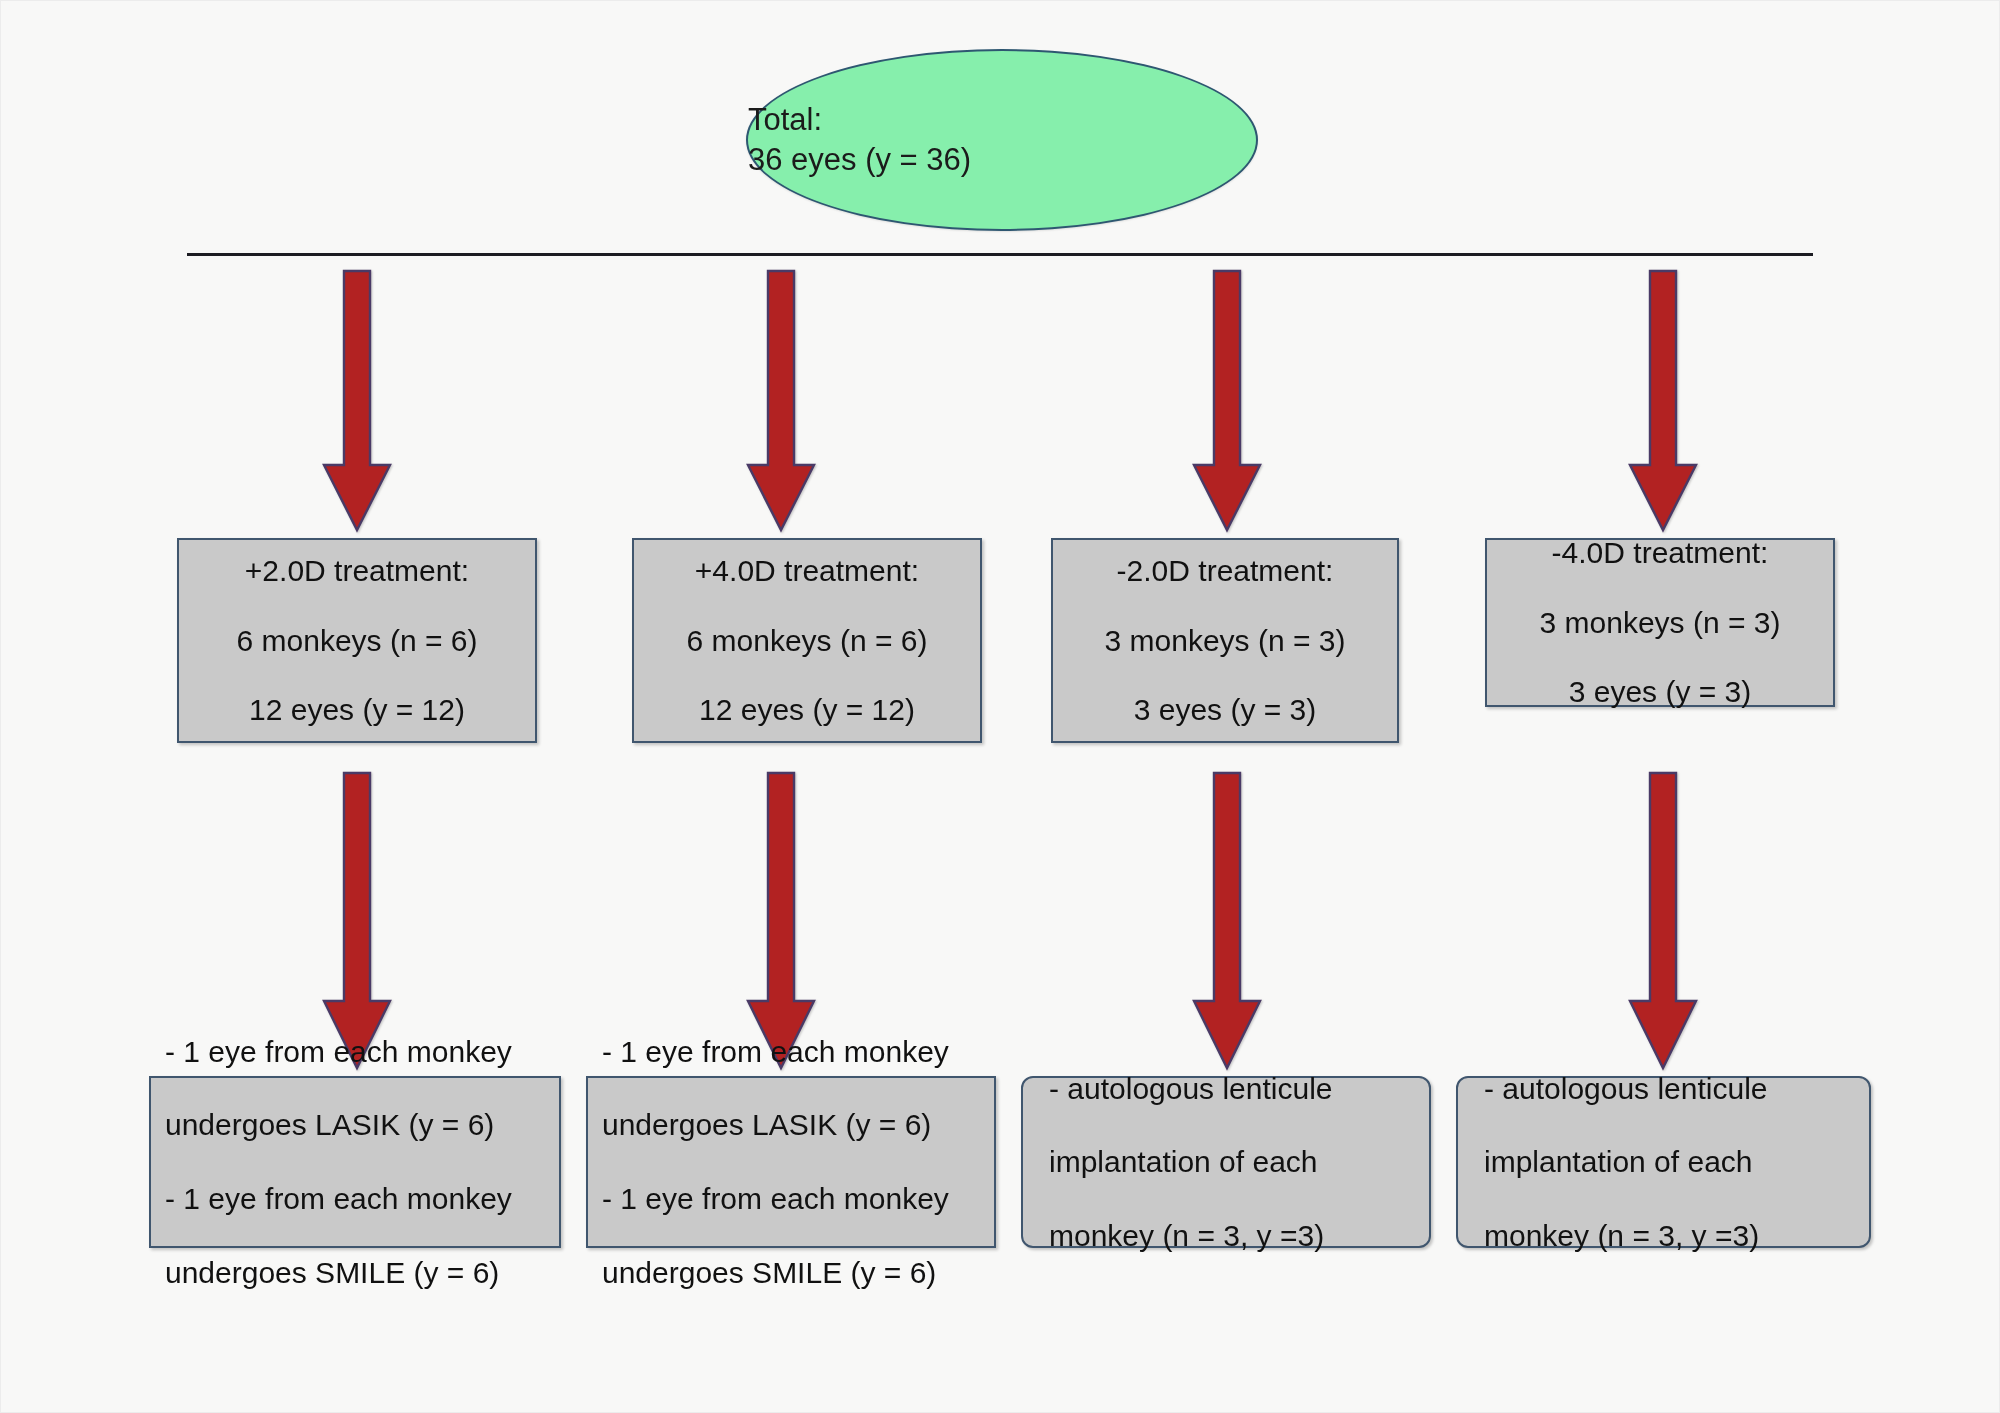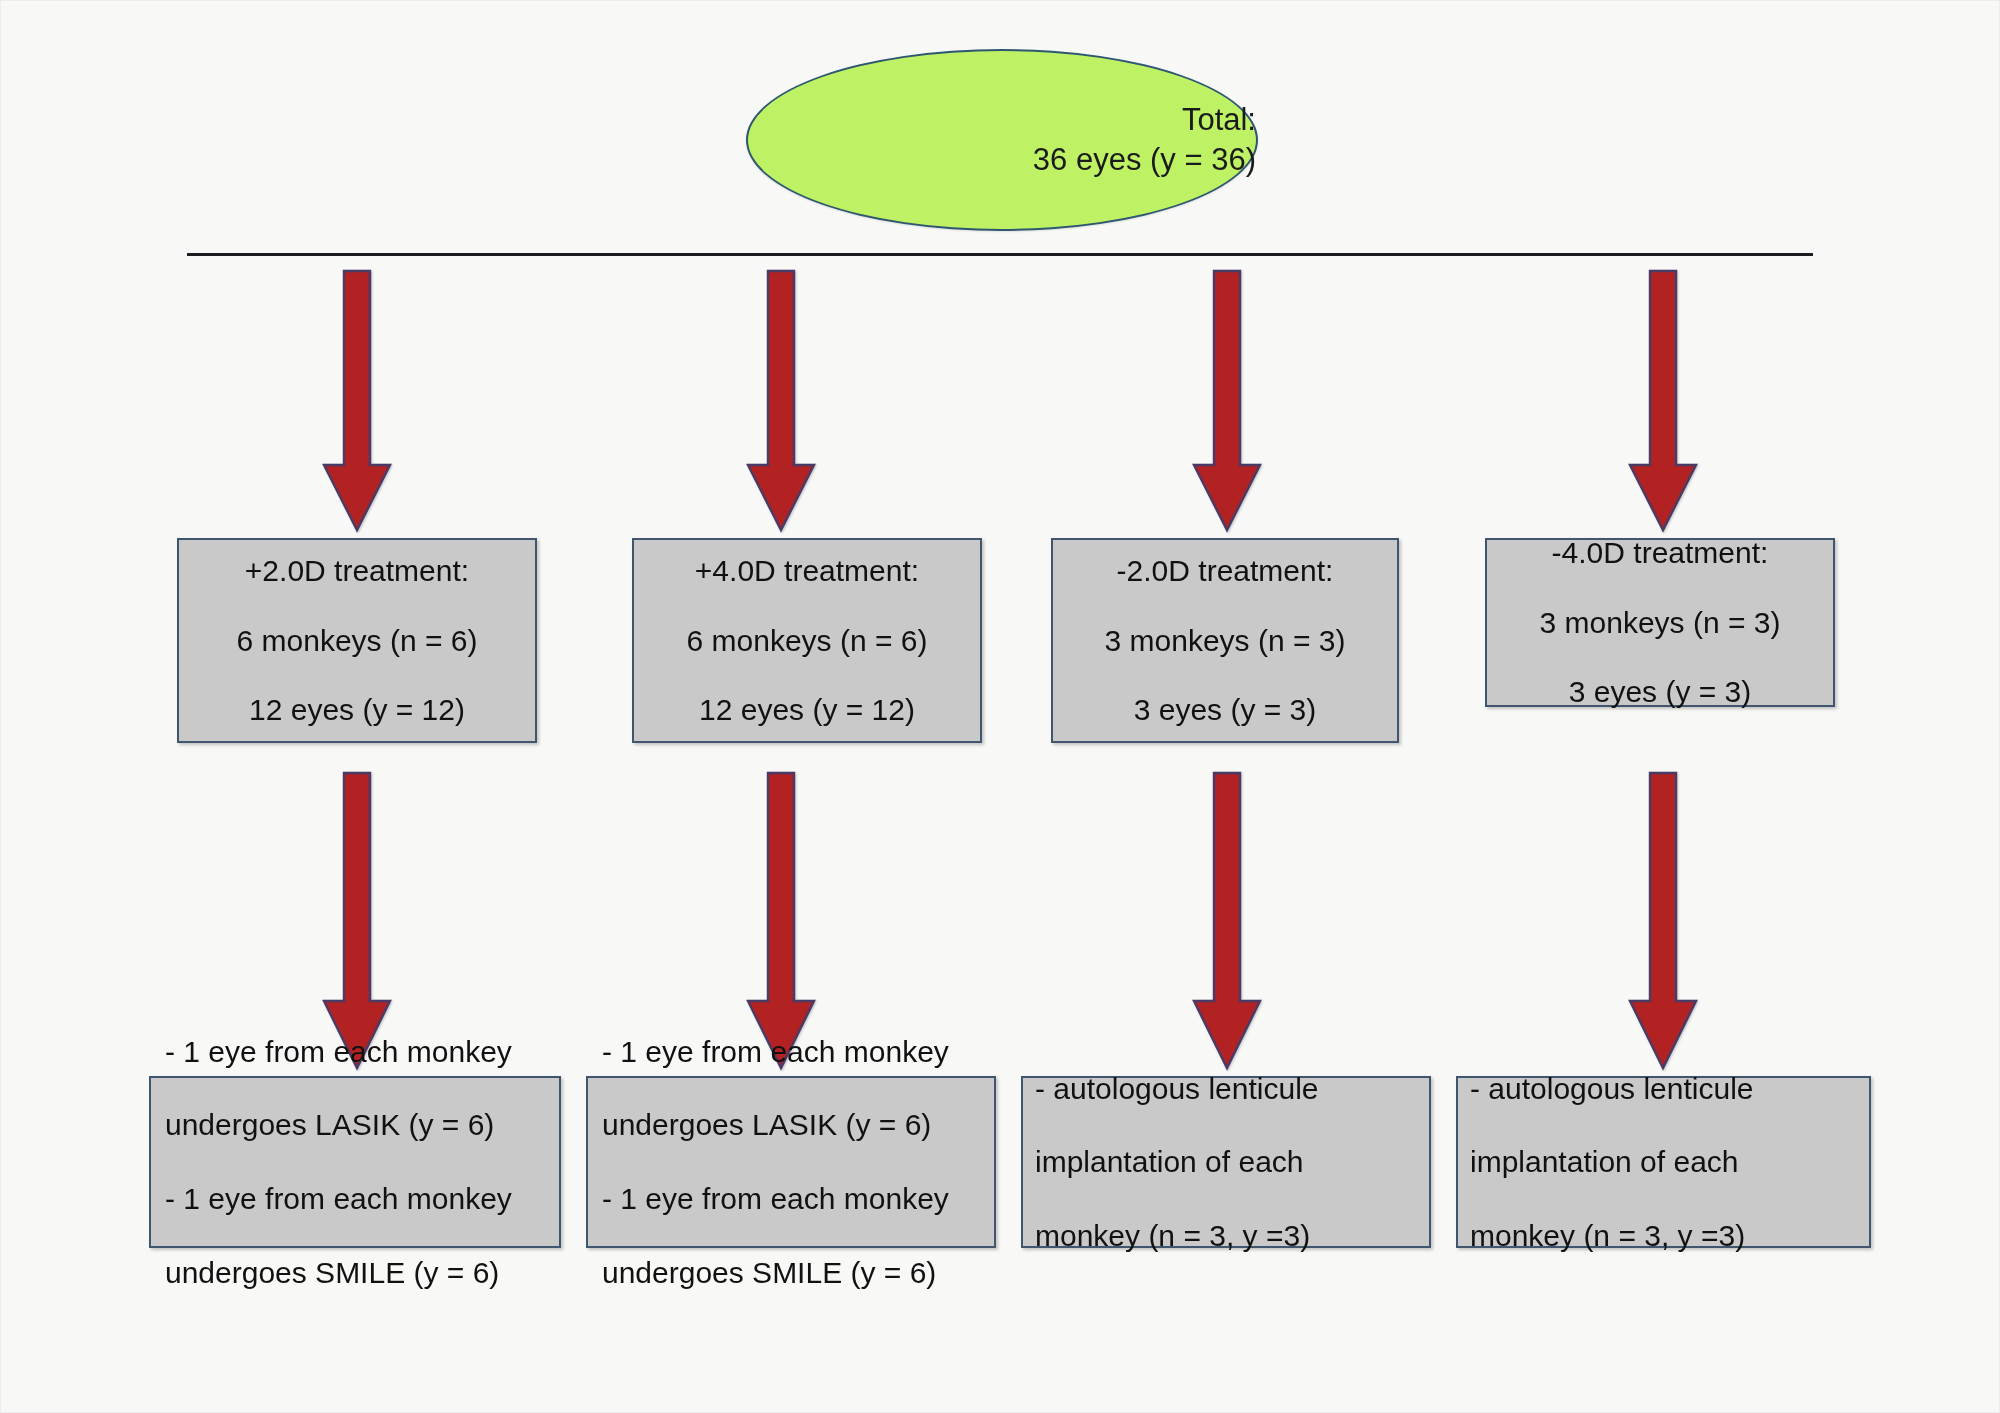--- a/index.html
+++ b/index.html
@@ -19,26 +19,26 @@
   }
 
   
   .ellipse {
     position: absolute;
     left: 745px;
     top: 48px;
     width: 512px;
     height: 182px;
     border-radius: 50%;
-    background: #bef264;
+    background: #86efac;
     border: 2px solid #2e5771;
     box-sizing: border-box;
     display: flex;
     flex-direction: column;
-    align-items: flex-end;
+    align-items: flex-start;
     justify-content: center;
     text-align: center;
     color: #1b1b1b;
     font-size: 31px;
     line-height: 1.30;
     box-shadow: 0 1px 2px rgba(0,0,0,0.10);
   }
   .ellipse .ln { display: block; white-space: nowrap; }
 
   
@@ -76,21 +76,21 @@
   .gbox .ln {
     display: block;
     white-space: nowrap;
   }
 
   
   .row-treat { font-size: 30px; line-height: 1.38; }
 
   
   .row-proc { font-size: 30px; line-height: 1.52; padding: 4px 14px; }
-  .row-proc.pad-more { padding: 0 12px; }
+  .row-proc.pad-more { padding: 0 26px; border-radius: 12px; }
 </style>
 </head>
 <body>
 
 <div id="canvas">
 
   <div class="ellipse">
     <span class="ln">Total:</span>
     <span class="ln">36 eyes (y = 36)</span>
   </div>

